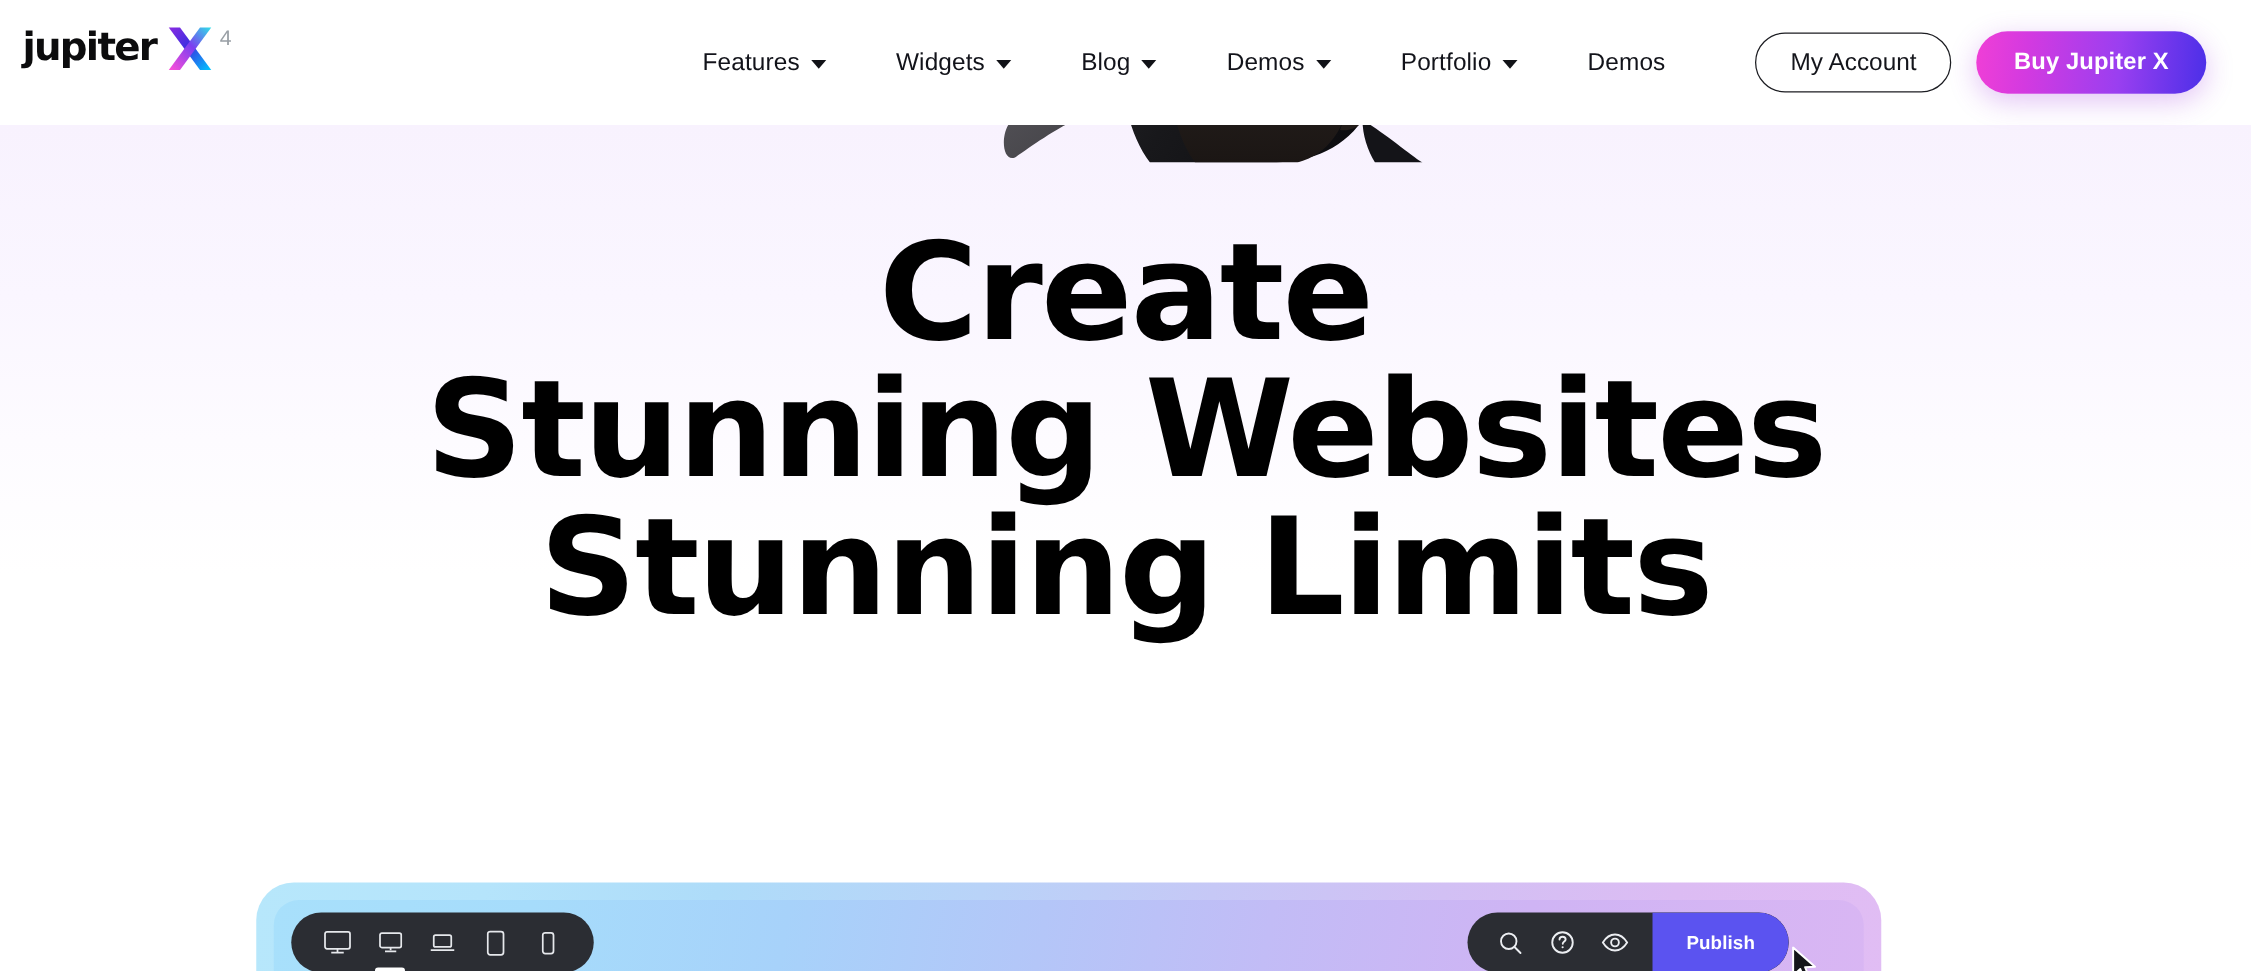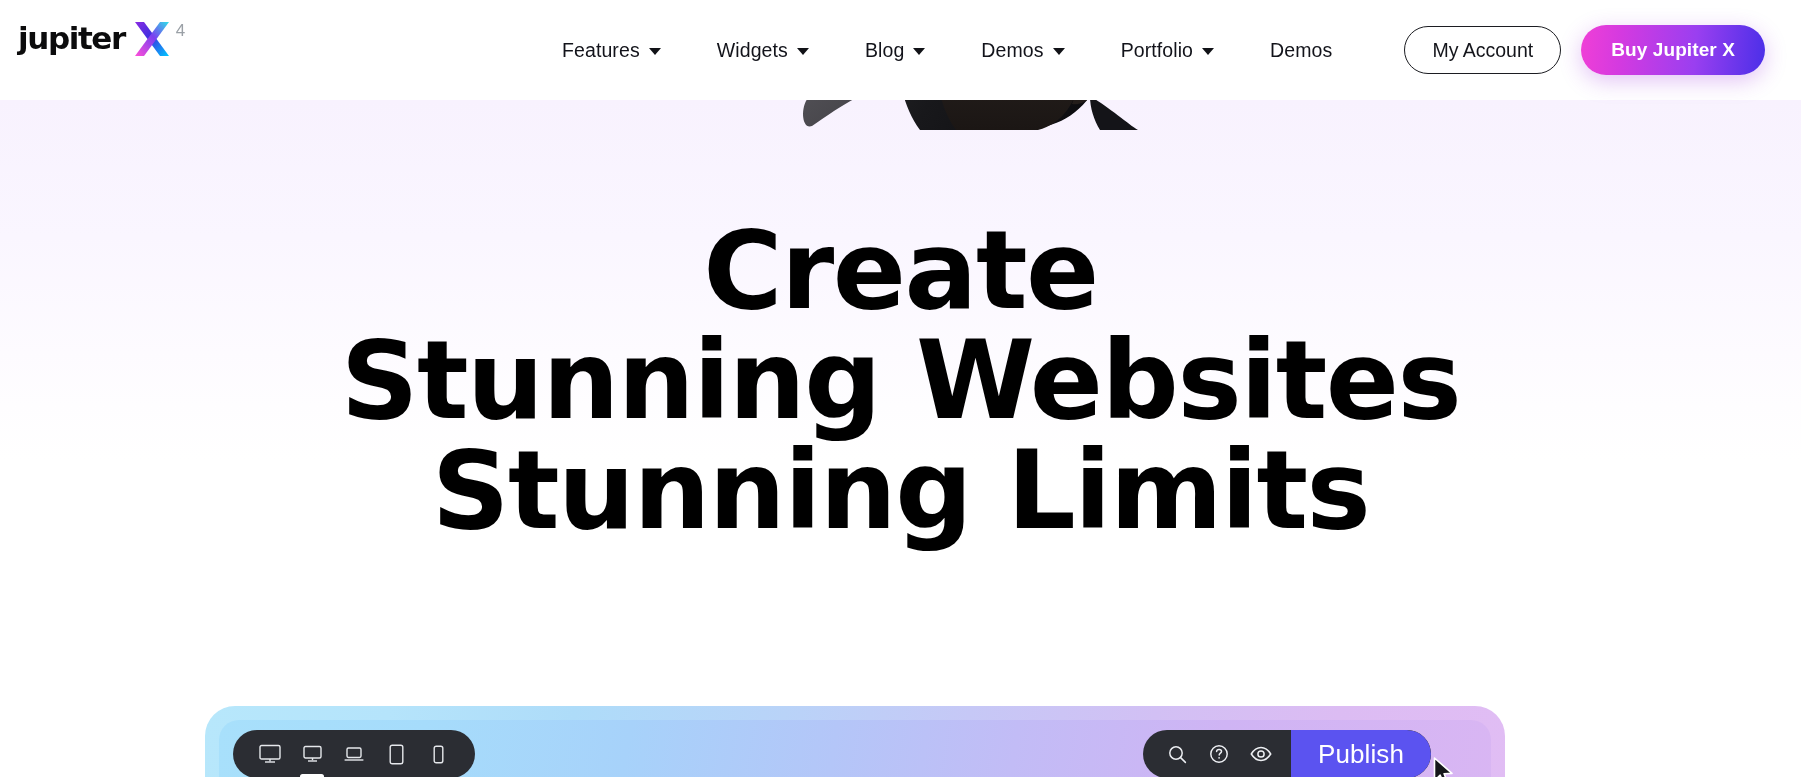--- a/index.html
+++ b/index.html
@@ -137,21 +137,21 @@
     text-align:center;
     z-index:5;
   }
   .hero-title {
     font-family:"DejaVu Sans", sans-serif;
     font-size:108px;
     line-height:110px;
     font-weight:700;
     color:#000000;
     letter-spacing:-1.5px;
-    margin-top:116px;
+    margin-top:80px;
   }
   .hero-title .line { display:block; white-space:nowrap; }
 
   
   .editor-card {
     position:absolute;
     left:205px; top:706px;
     width:1300px; height:120px;
     border-radius:30px;
     background:linear-gradient(100deg,
@@ -229,22 +229,22 @@
     width:36px; height:48px;
     display:flex; align-items:center; justify-content:center;
     cursor:pointer;
   }
   .action-btn svg { display:block; }
   .publish-btn {
     display:flex; align-items:center; justify-content:center;
     padding:0 27px;
     background:#5b53f0;
     color:#ffffff;
-    font-size:26px;
-    font-weight:400;
+    font-size:15px;
+    font-weight:700;
     letter-spacing:0.1px;
     cursor:pointer;
     border:none;
     border-radius:0 24px 24px 0;
     white-space:nowrap;
     font-family:"Liberation Sans", sans-serif;
   }
 
   
   .cursor {

